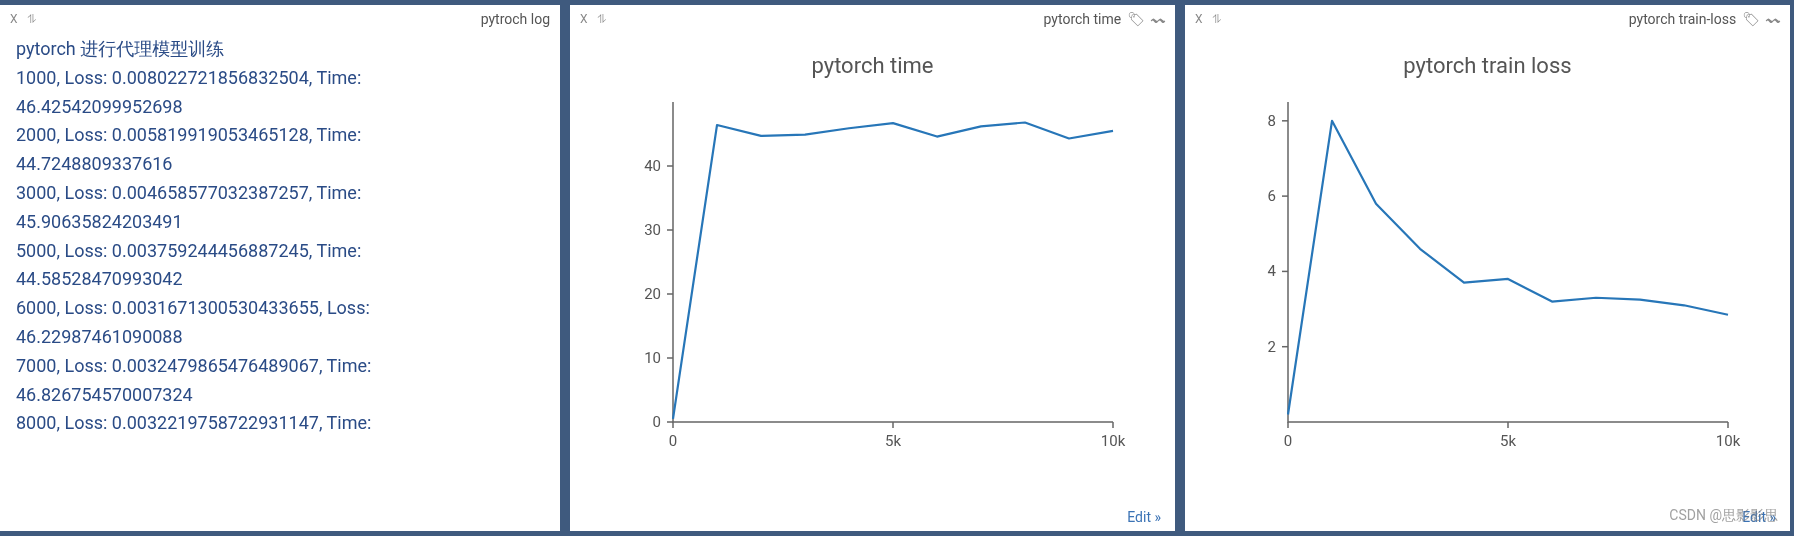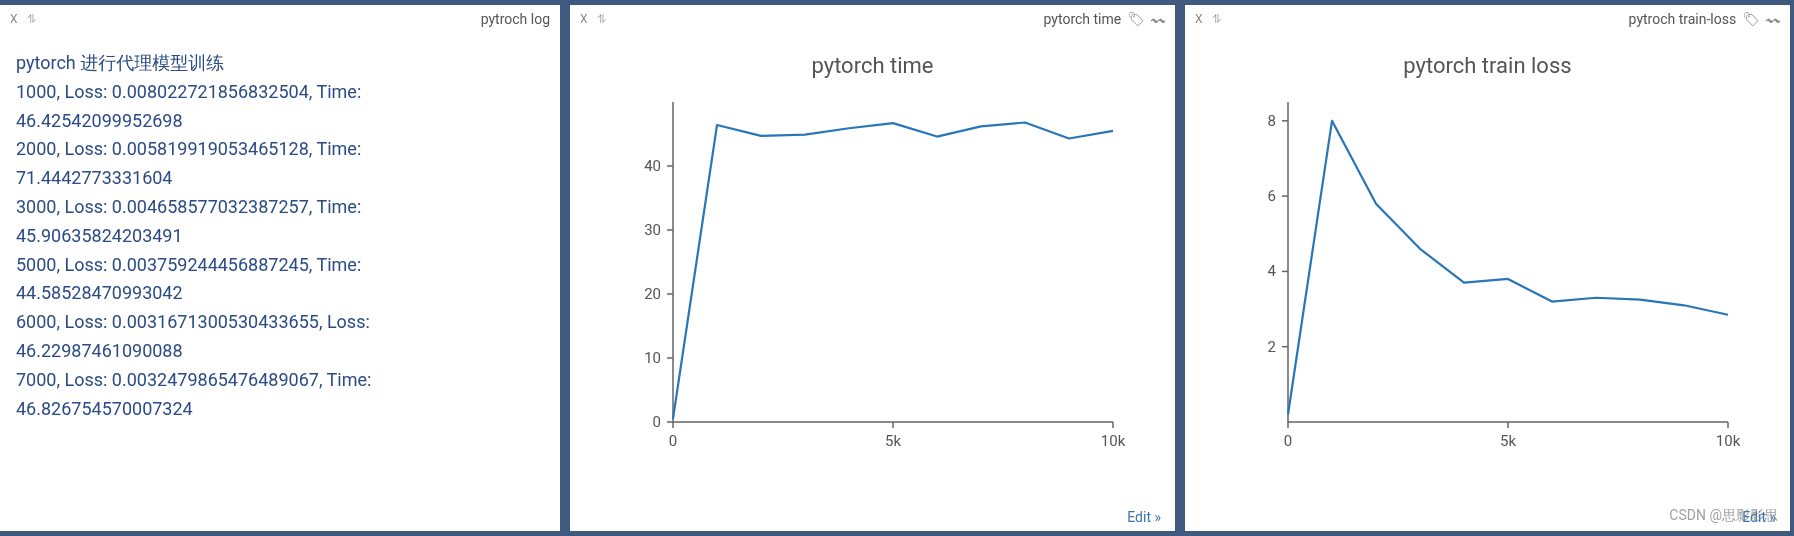--- a/index.html
+++ b/index.html
@@ -58,21 +58,20 @@
   }
   .log-panel { width: 560px; flex-shrink: 0; }
   .log-body {
     flex: 1;
     overflow-y: scroll;
     padding: 2px 6px 15px 16px;
     color: #2a4b86;
     font-size: 18px;
     line-height: 1.6;
     word-break: break-word;
-    margin-top: 14px;
   }
   .log-body::-webkit-scrollbar { width: 18px; }
   .log-body::-webkit-scrollbar-track { background: #f0f0f0; border-left: 1px solid #ddd; }
   .log-body::-webkit-scrollbar-thumb { background: #c2c2c2; border: 3px solid #f0f0f0; border-radius: 2px; }
   .log-body::-webkit-scrollbar-button { height: 18px; background: #f0f0f0; }
   .chart-panel { width: 605px; flex-shrink: 0; }
   .chart-body {
     flex: 1;
     display: flex;
     flex-direction: column;
@@ -117,29 +116,30 @@
       <span class="ctrl">X</span>
       <span class="ctrl">⥮</span>
     </div>
     <div class="title">pytroch log</div>
   </div>
   <div class="log-body" id="log-body">
       <div>pytorch 进行代理模型训练</div>
       <div>1000, Loss: 0.008022721856832504, Time:</div>
       <div>46.42542099952698</div>
       <div>2000, Loss: 0.005819919053465128, Time:</div>
-      <div>71.4442773331604</div>
+      <div>44.7248809337616</div>
       <div>3000, Loss: 0.004658577032387257, Time:</div>
       <div>45.90635824203491</div>
       <div>5000, Loss: 0.003759244456887245, Time:</div>
       <div>44.58528470993042</div>
       <div>6000, Loss: 0.0031671300530433655, Loss:</div>
       <div>46.22987461090088</div>
       <div>7000, Loss: 0.0032479865476489067, Time:</div>
       <div>46.826754570007324</div>
+      <div>8000, Loss: 0.0032219758722931147, Time:</div>
     </div>
 </div>
 
 <div class="panel chart-panel">
   <div class="panel-header">
     <div class="left-wrap">
       <span class="ctrl">X</span>
       <span class="ctrl">⥮</span>
     </div>
     <div class="title">
@@ -174,21 +174,21 @@
   </div>
 </div>
 
 <div class="panel chart-panel">
   <div class="panel-header">
     <div class="left-wrap">
       <span class="ctrl">X</span>
       <span class="ctrl">⥮</span>
     </div>
     <div class="title">
-      <span>pytroch train-loss</span>
+      <span>pytorch train-loss</span>
       <span class="icon">🏷</span>
       <span class="icon">〰</span>
     </div>
   </div>
   <div class="chart-body">
     <div class="chart-title">pytorch train loss</div>
     <div class="plot-area" id="plot2"><svg width="520" height="370">
           <path class="axis-line" d="M 60 10 L 60 330 L 500 330"></path>
           <line class="axis-line" x1="54" y1="254.70588235294116" x2="60" y2="254.70588235294116"></line>
           <text class="tick-label" x="48" y="259.70588235294116" text-anchor="end">2</text>

